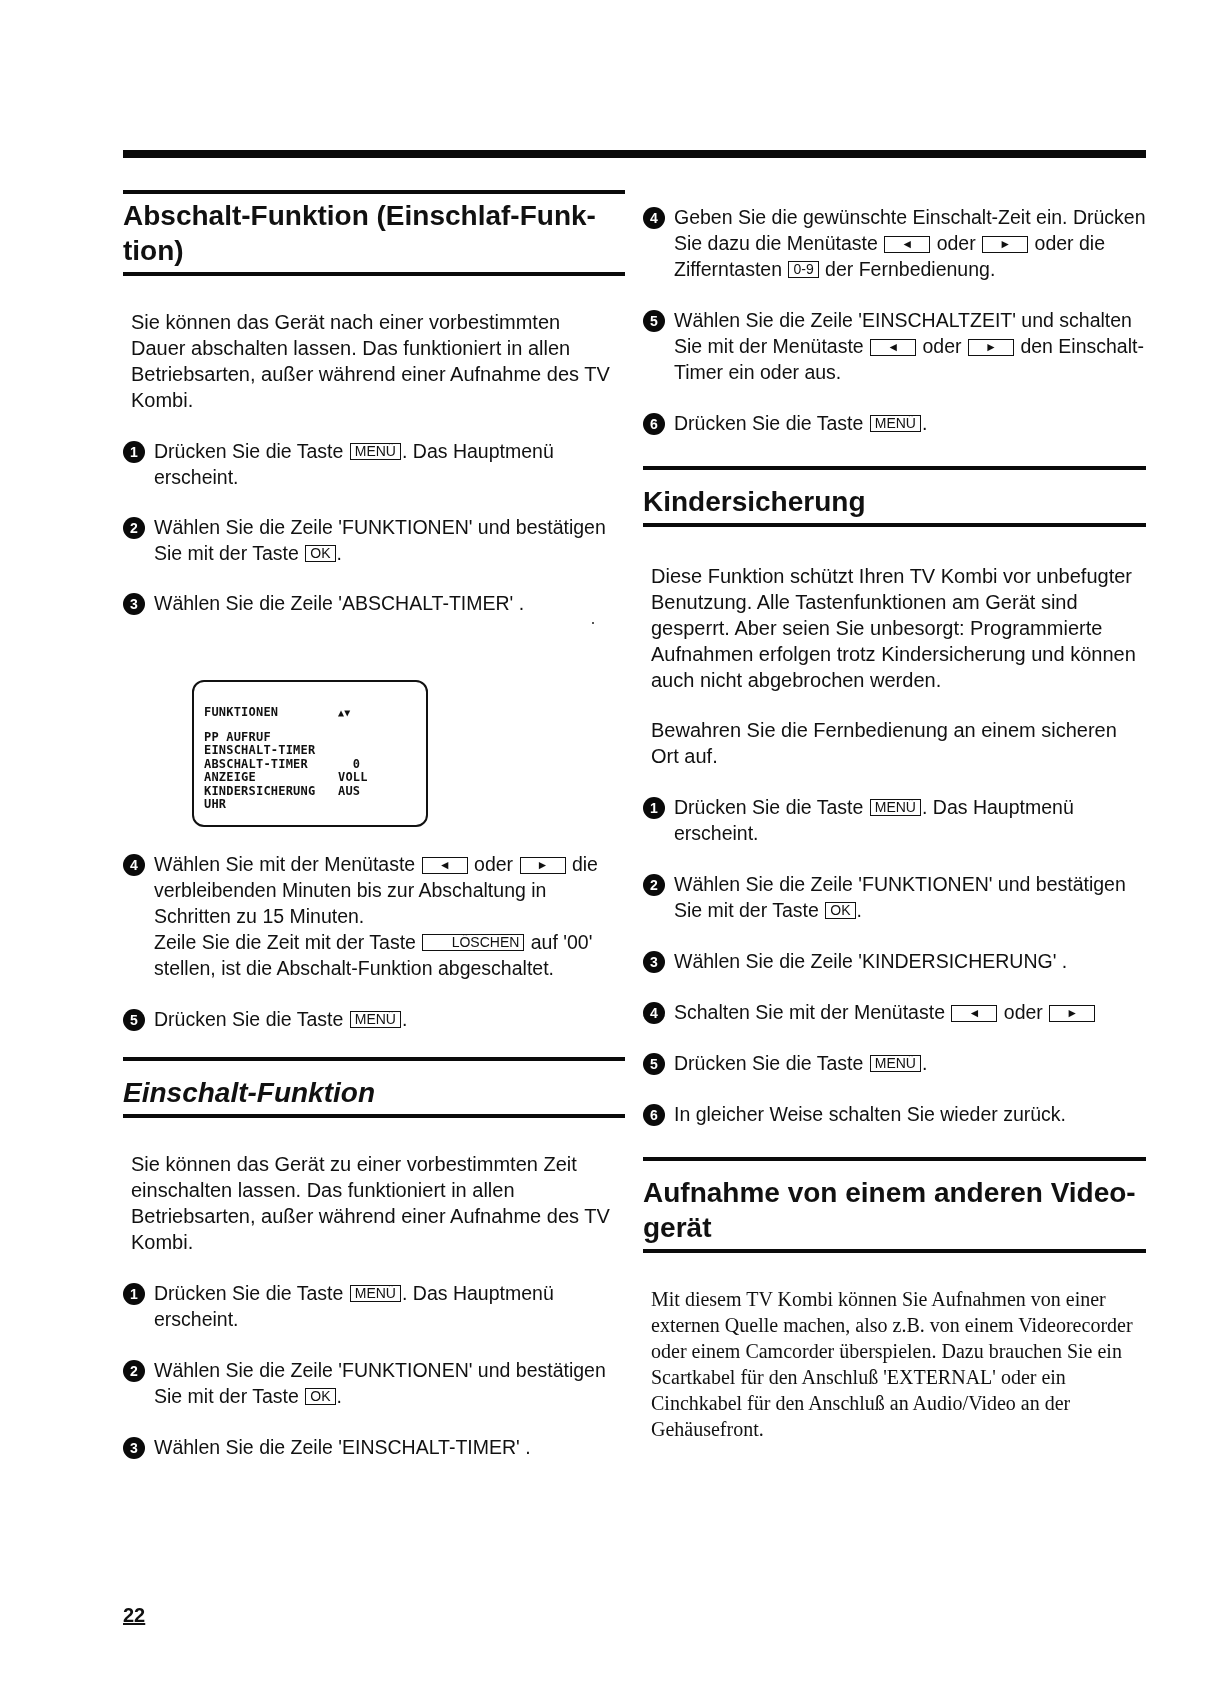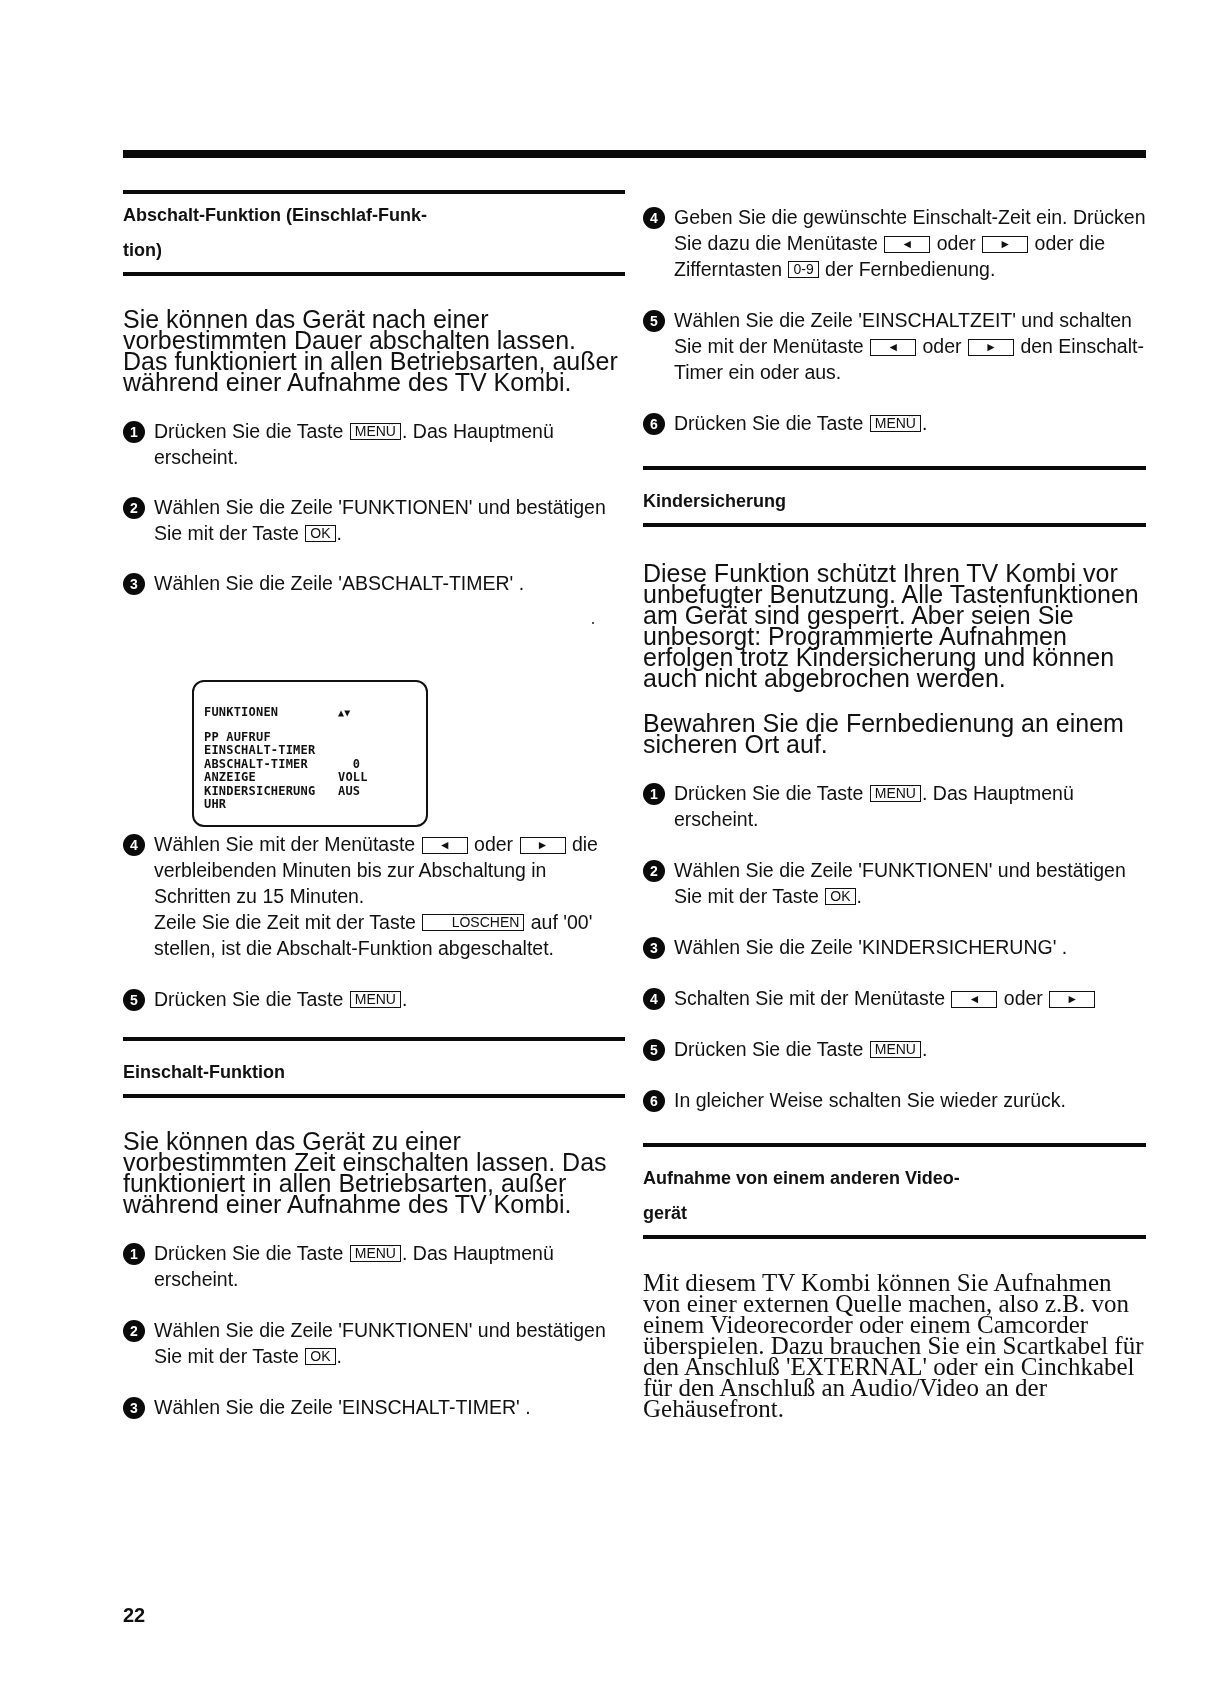--- a/index.html
+++ b/index.html
@@ -9,24 +9,24 @@
   }
   .top-rule { position: absolute; left: 123px; top: 150px; width: 1023px; height: 8px; background: #0a0a0a; }
 
   .col { position: absolute; top: 190px; }
   .col-left { left: 123px; width: 502px; }
   .col-right { left: 643px; width: 503px; top: 190px; }
 
   .section-head { position: relative; }
   .rule-thick { height: 4px; background: #0a0a0a; }
   .section-title {
-    font-weight: bold; font-size: 18px; line-height: 35px;
+    font-weight: bold; font-size: 28px; line-height: 35px;
     padding: 14px 0 4px 0; margin: 0;
   }
-  .para { font-size: 25px; line-height: 21px; margin: 0; }
+  .para { font-size: 20px; line-height: 26px; margin: 8px; }
   .step { position: relative; font-size: 19.5px; line-height: 26px; padding-left: 31px; margin: 0; }
   .num {
     position: absolute; left: 0; top: 3px; width: 22px; height: 22px; border-radius: 50%;
     background: #0a0a0a; color: #ffffff; font-weight: bold; font-size: 14px; line-height: 22px;
     text-align: center;
   }
   .key {
     display: inline-block; border: 1.5px solid #111; border-top-width: 1px;
     font-size: 14px; line-height: 15px; padding: 0 4px; vertical-align: 2px;
     margin: 0 1px; min-width: 20px; text-align: center;
@@ -38,21 +38,21 @@
     position: absolute; left: 69px; top: 490px; width: 236px; height: 147px;
     border: 2px solid #111; border-radius: 12px; box-sizing: border-box;
     font-family: "DejaVu Sans Mono", monospace; font-size: 12px; font-weight: bold;
     line-height: 13.5px; letter-spacing: 0.2px; padding: 24px 0 0 10px;
   }
   .menu-row { display: flex; }
   .menu-row .lbl { width: 134px; white-space: pre; }
   .menu-row .val { width: 44px; white-space: pre; }
   .menu-gap { height: 11px; }
 
-  .page-number { position: absolute; left: 123px; top: 1604px; font-weight: bold; font-size: 20px; }
+  .page-number { position: absolute; left: 123px; top: 1604px; font-weight: bold; font-size: 20px; text-decoration: underline; }
   .stray-dot { position: absolute; left: 592px; top: 622px; width: 2px; height: 2px; background: #555; }
 </style>
 </head>
 <body>
 
 <div class="top-rule"></div>
 
 <div class="col col-left">
 
   <div class="section-head">
@@ -128,21 +128,21 @@
     <span class="key wide">LÖSCHEN</span>
     <span>auf '00' stellen, ist die Abschalt-Funktion abgeschaltet.</span>
   </p>
 
   <p class="step" style="margin-top:25px;">
     <span class="num">5</span>
     <span>Drücken Sie die Taste</span>
     <span class="key">MENÜ</span><span>.</span>
   </p>
 
-  <div class="section-head" style="margin-top:25px;">
+  <div class="section-head" style="margin-top:25px;font-style:italic;">
     <div class="rule-thick"></div>
     <h2 class="section-title">Einschalt-Funktion</h2>
     <div class="rule-thick"></div>
   </div>
 
   <p class="para" style="margin-top:33px;">Sie können das Gerät zu einer vorbestimmten Zeit einschalten lassen. Das funktioniert in allen Betriebsarten, außer während einer Aufnahme des TV Kombi.</p>
 
   <p class="step" style="margin-top:25px;">
     <span class="num">1</span>
     <span>Drücken Sie die Taste</span>

